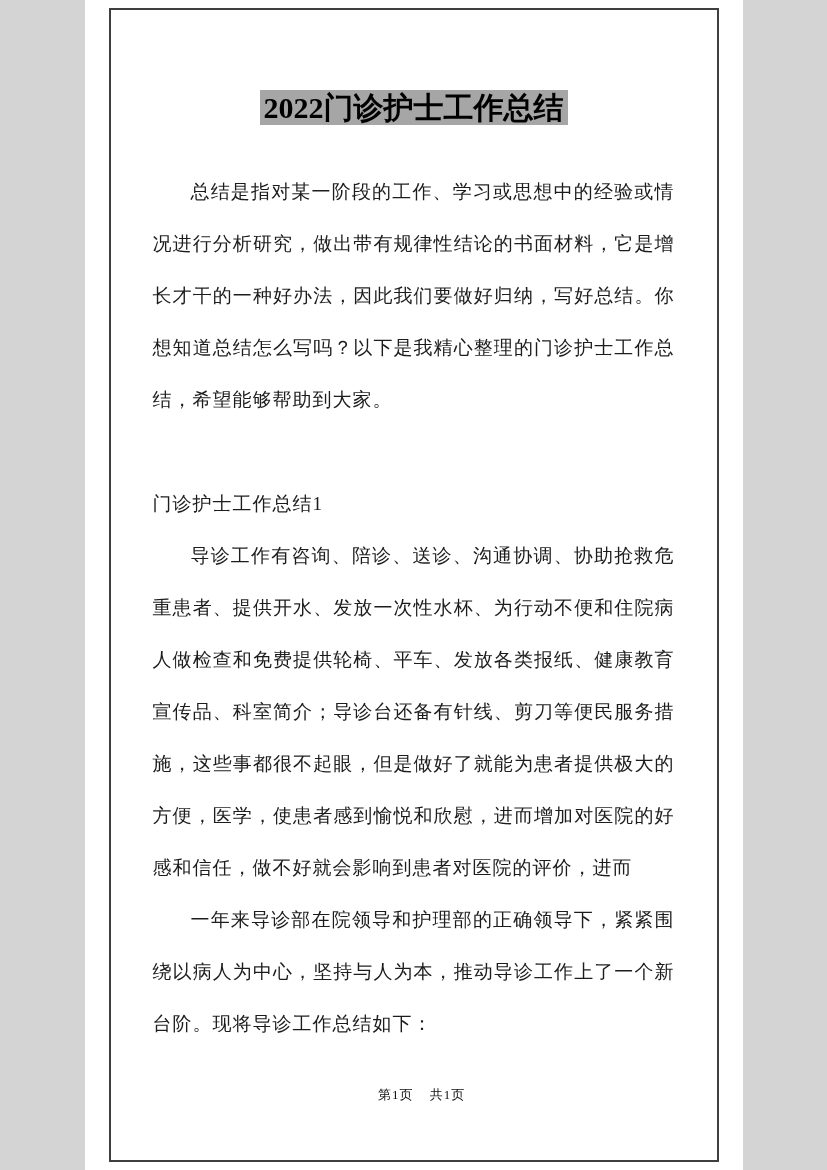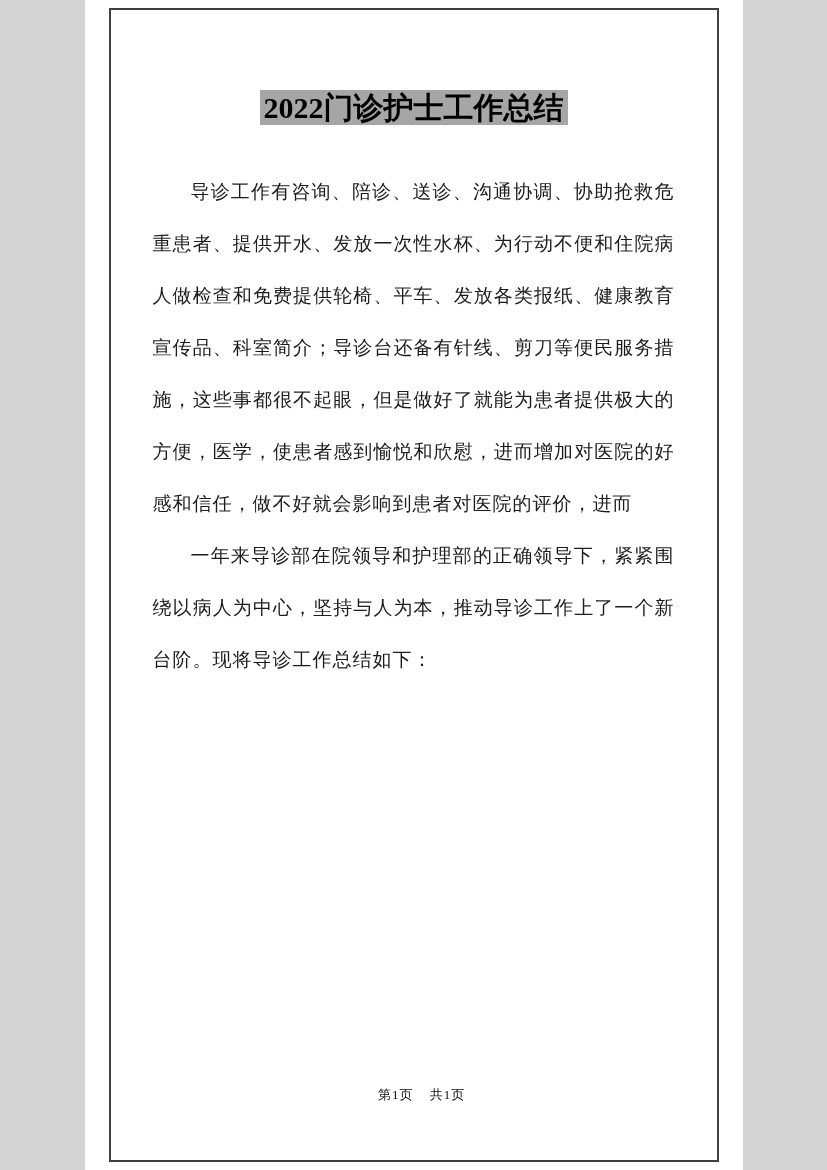--- a/index.html
+++ b/index.html
@@ -72,21 +72,23 @@
 <div class="page">
   <div class="border-frame"></div>
 
   <div class="content">
 
     <h1 class="doc-title">
       <span class="hl"><span>2022门诊护士工作总结</span></span>
     </h1>
 
 
+    <p class="body-par indent">总结是指对某一阶段的工作、学习或思想中的经验或情况进行分析研究，做出带有规律性结论的书面材料，它是增长才干的一种好办法，因此我们要做好归纳，写好总结。你想知道总结怎么写吗？以下是我精心整理的门诊护士工作总结，希望能够帮助到大家。</p>
 
+    <p class="body-par spaced">门诊护士工作总结1</p>
 
     <p class="body-par indent">导诊工作有咨询、陪诊、送诊、沟通协调、协助抢救危重患者、提供开水、发放一次性水杯、为行动不便和住院病人做检查和免费提供轮椅、平车、发放各类报纸、健康教育宣传品、科室简介；导诊台还备有针线、剪刀等便民服务措施，这些事都很不起眼，但是做好了就能为患者提供极大的方便，医学，使患者感到愉悦和欣慰，进而增加对医院的好感和信任，做不好就会影响到患者对医院的评价，进而</p>
 
     <p class="body-par indent">一年来导诊部在院领导和护理部的正确领导下，紧紧围绕以病人为中心，坚持与人为本，推动导诊工作上了一个新台阶。现将导诊工作总结如下：</p>
 
   </div>
 
   <div class="footer">
     <span class="seg">第1页</span>
     <span class="seg">共1页</span>

